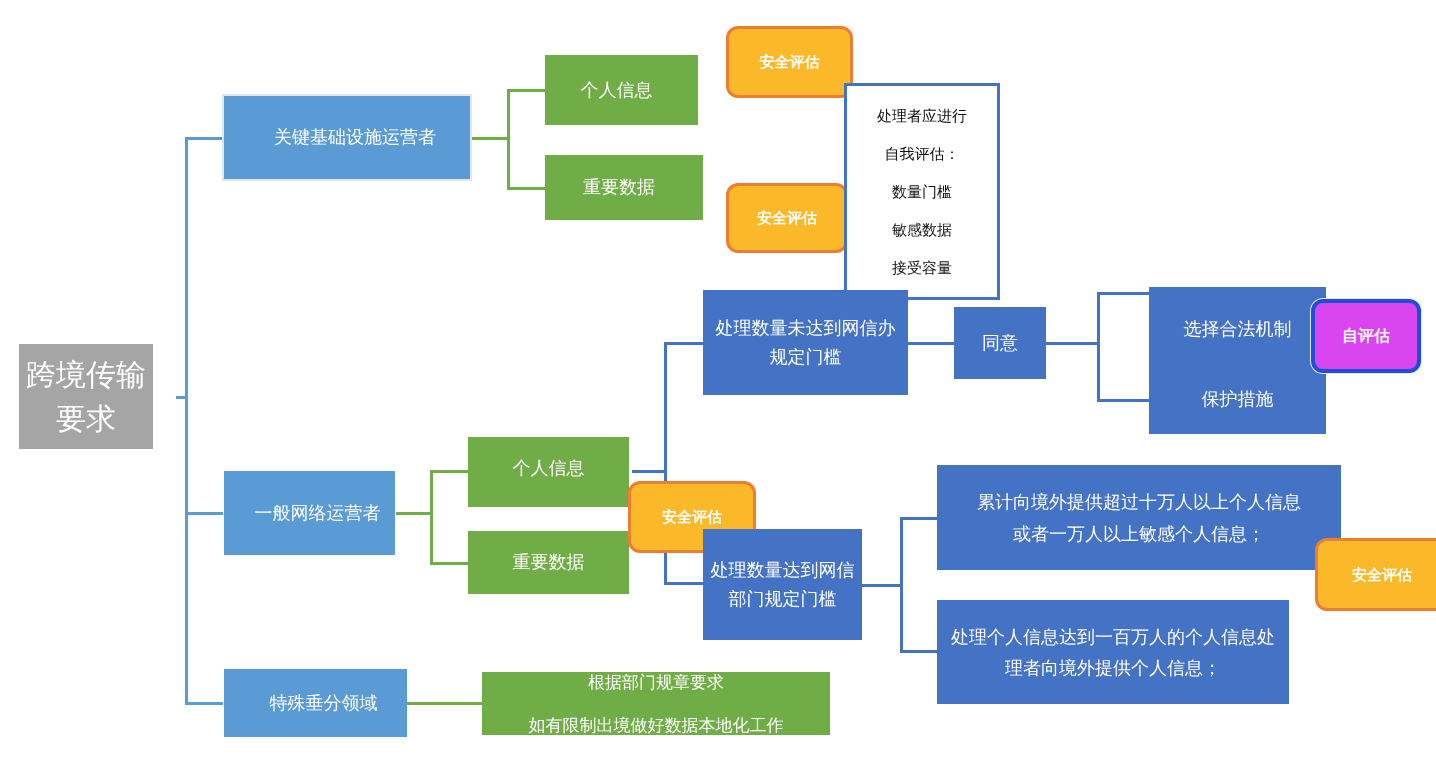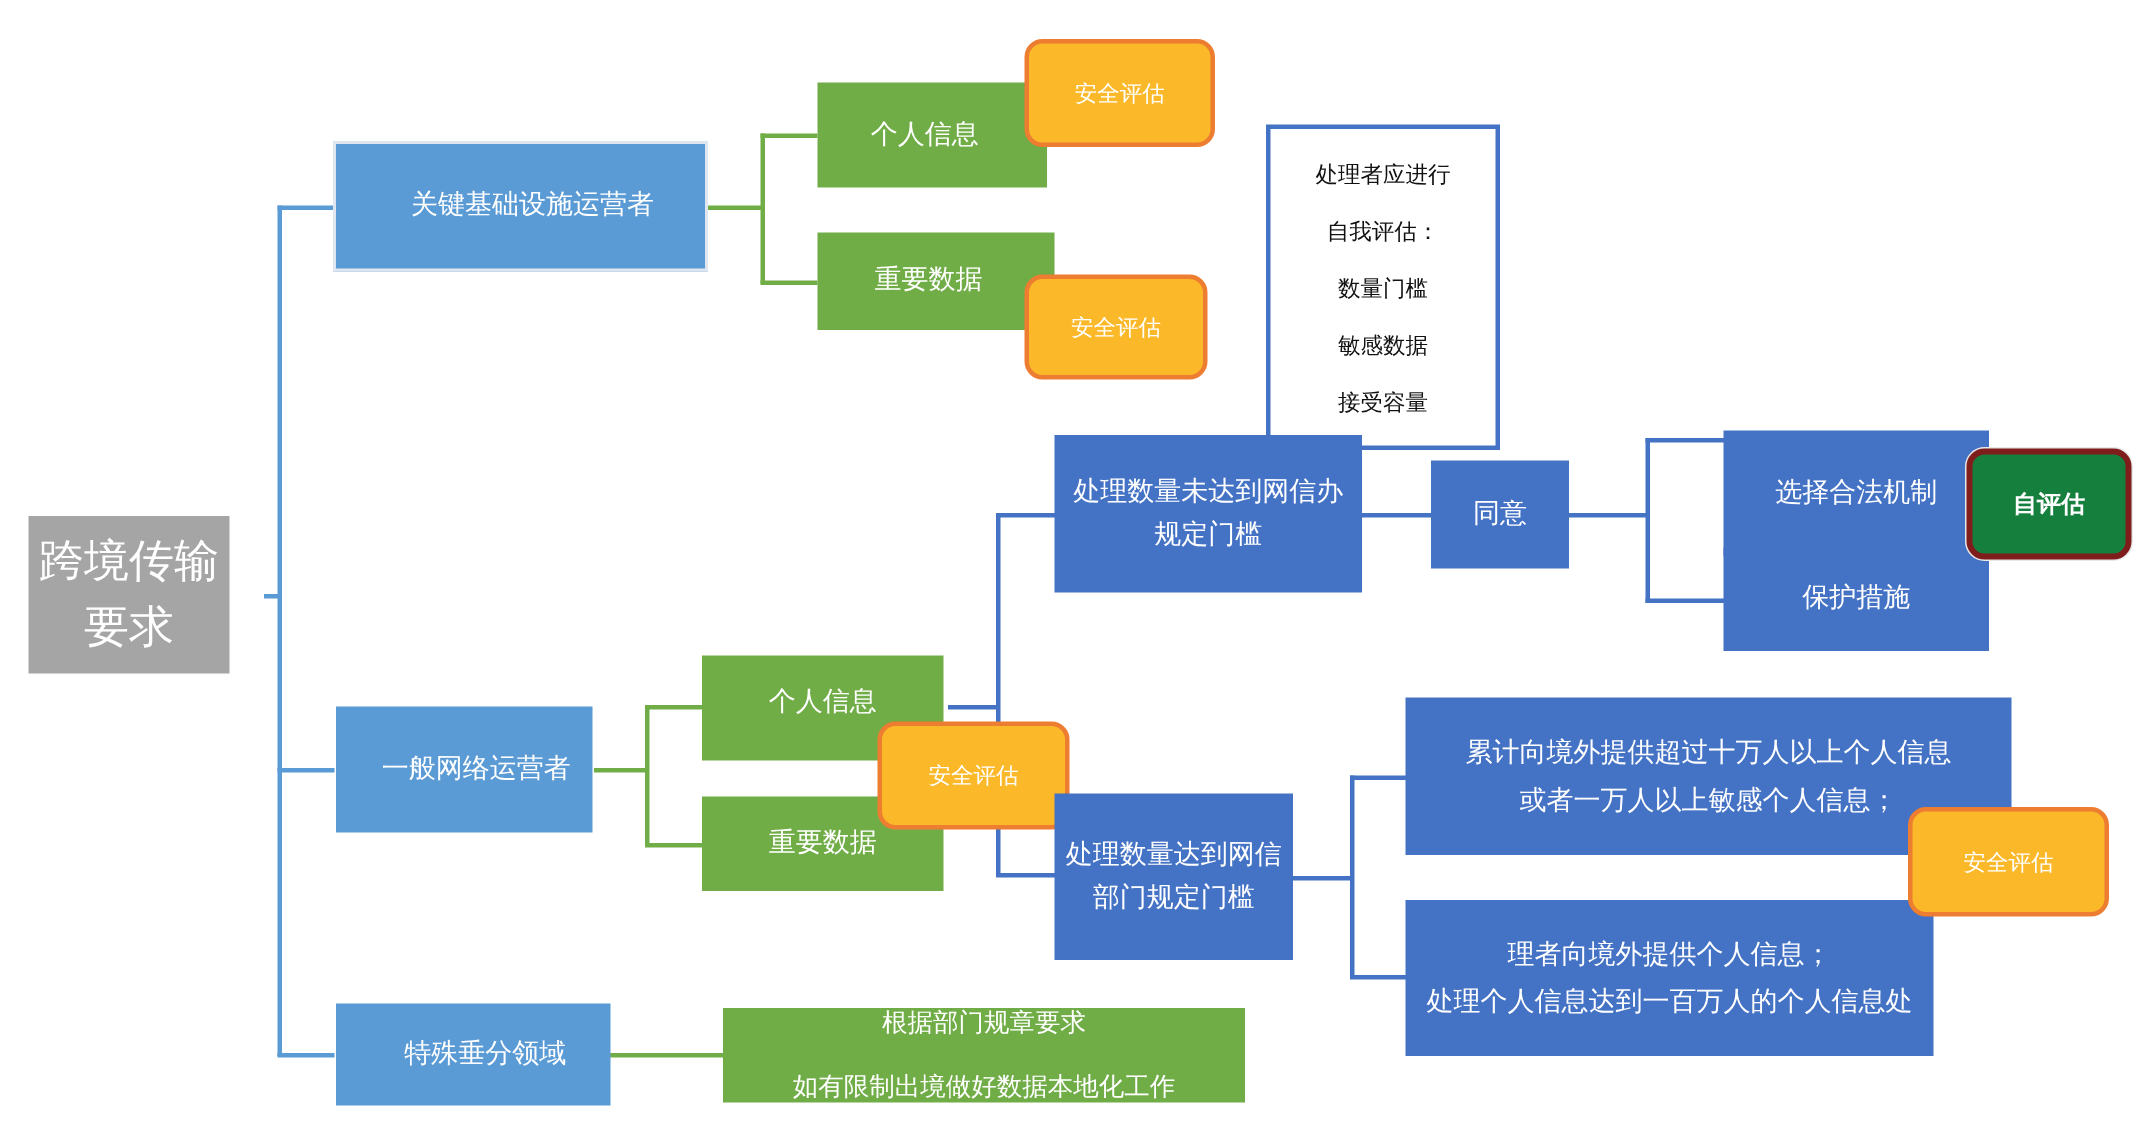--- a/index.html
+++ b/index.html
@@ -4,22 +4,22 @@
 <style>
   html, body { margin:0; padding:0; }
   body { width:1436px; height:764px; background:#ffffff; position:relative; overflow:hidden;
          font-family:"DejaVu Sans", "Liberation Sans", sans-serif; }
   .node { position:absolute; display:flex; align-items:center; justify-content:center; text-align:center;
           color:#ffffff; box-sizing:border-box; line-height:1.6; }
   .gray { background:#a5a5a5; font-size:30px; line-height:1.45; }
   .lblue { background:#5b9bd5; font-size:18px;padding-left:16px; }
   .dblue { background:#4472c4; font-size:18px; }
   .green { background:#70ad47; font-size:18px; }
-  .badge-orange { background:#fbb829; border:3px solid #ed7d31; border-radius:12px; font-size:15px; font-weight:normal; }
-  .badge-green { background:#15803d; border:4px solid #7f1d1d; border-radius:12px; font-size:16px; font-weight:bold; box-shadow:0 0 0 1px #e8e8e8; }
+  .badge-orange { background:#fbb829; border:3px solid #ed7d31; border-radius:12px; font-size:15px; font-weight:bold;margin-left:43px; }
+  .badge-green { background:#d946ef; border:4px solid #1d4ed8; border-radius:12px; font-size:16px; font-weight:bold; box-shadow:0 0 0 1px #e8e8e8; }
   .note { position:absolute; background:#ffffff; border:3px solid #4472c4; box-sizing:border-box; color:#111;
           font-size:15px; display:flex; flex-direction:column; align-items:center; justify-content:center; }
   .note span { display:block; line-height:38px; }
   .ln { position:absolute; }
   .lb { background:#5b9bd5; }
   .lg { background:#70ad47; }
   .ld { background:#4472c4; }
 </style>
 </head>
 <body>
@@ -119,22 +119,22 @@
 
 <div class="node dblue" style="left:703px;top:529px;width:159px;height:111px;flex-direction:column;">
   <span>处理数量达到网信</span>
   <span>部门规定门槛</span>
 </div>
 <div class="node dblue" style="left:937px;top:465px;width:404px;height:105px;flex-direction:column;line-height:1.75;">
   <span>累计向境外提供超过十万人以上个人信息</span>
   <span>或者一万人以上敏感个人信息；</span>
 </div>
 <div class="node dblue" style="left:937px;top:600px;width:352px;height:104px;flex-direction:column;line-height:1.75;">
+  <span>处理个人信息达到一百万人的个人信息处</span>
   <span>理者向境外提供个人信息；</span>
-  <span>处理个人信息达到一百万人的个人信息处</span>
 </div>
 <div class="node badge-orange" style="left:1272px;top:538px;width:134px;height:73px;">
   <span>安全评估</span>
 </div>
 
 <div class="node lblue" style="left:224px;top:669px;width:183px;height:68px;">
   <span>特殊垂分领域</span>
 </div>
 <div class="node green" style="left:482px;top:672px;width:348px;height:63px;flex-direction:column;font-size:17px;line-height:1.55;gap:16px;">
   <span>根据部门规章要求</span>

